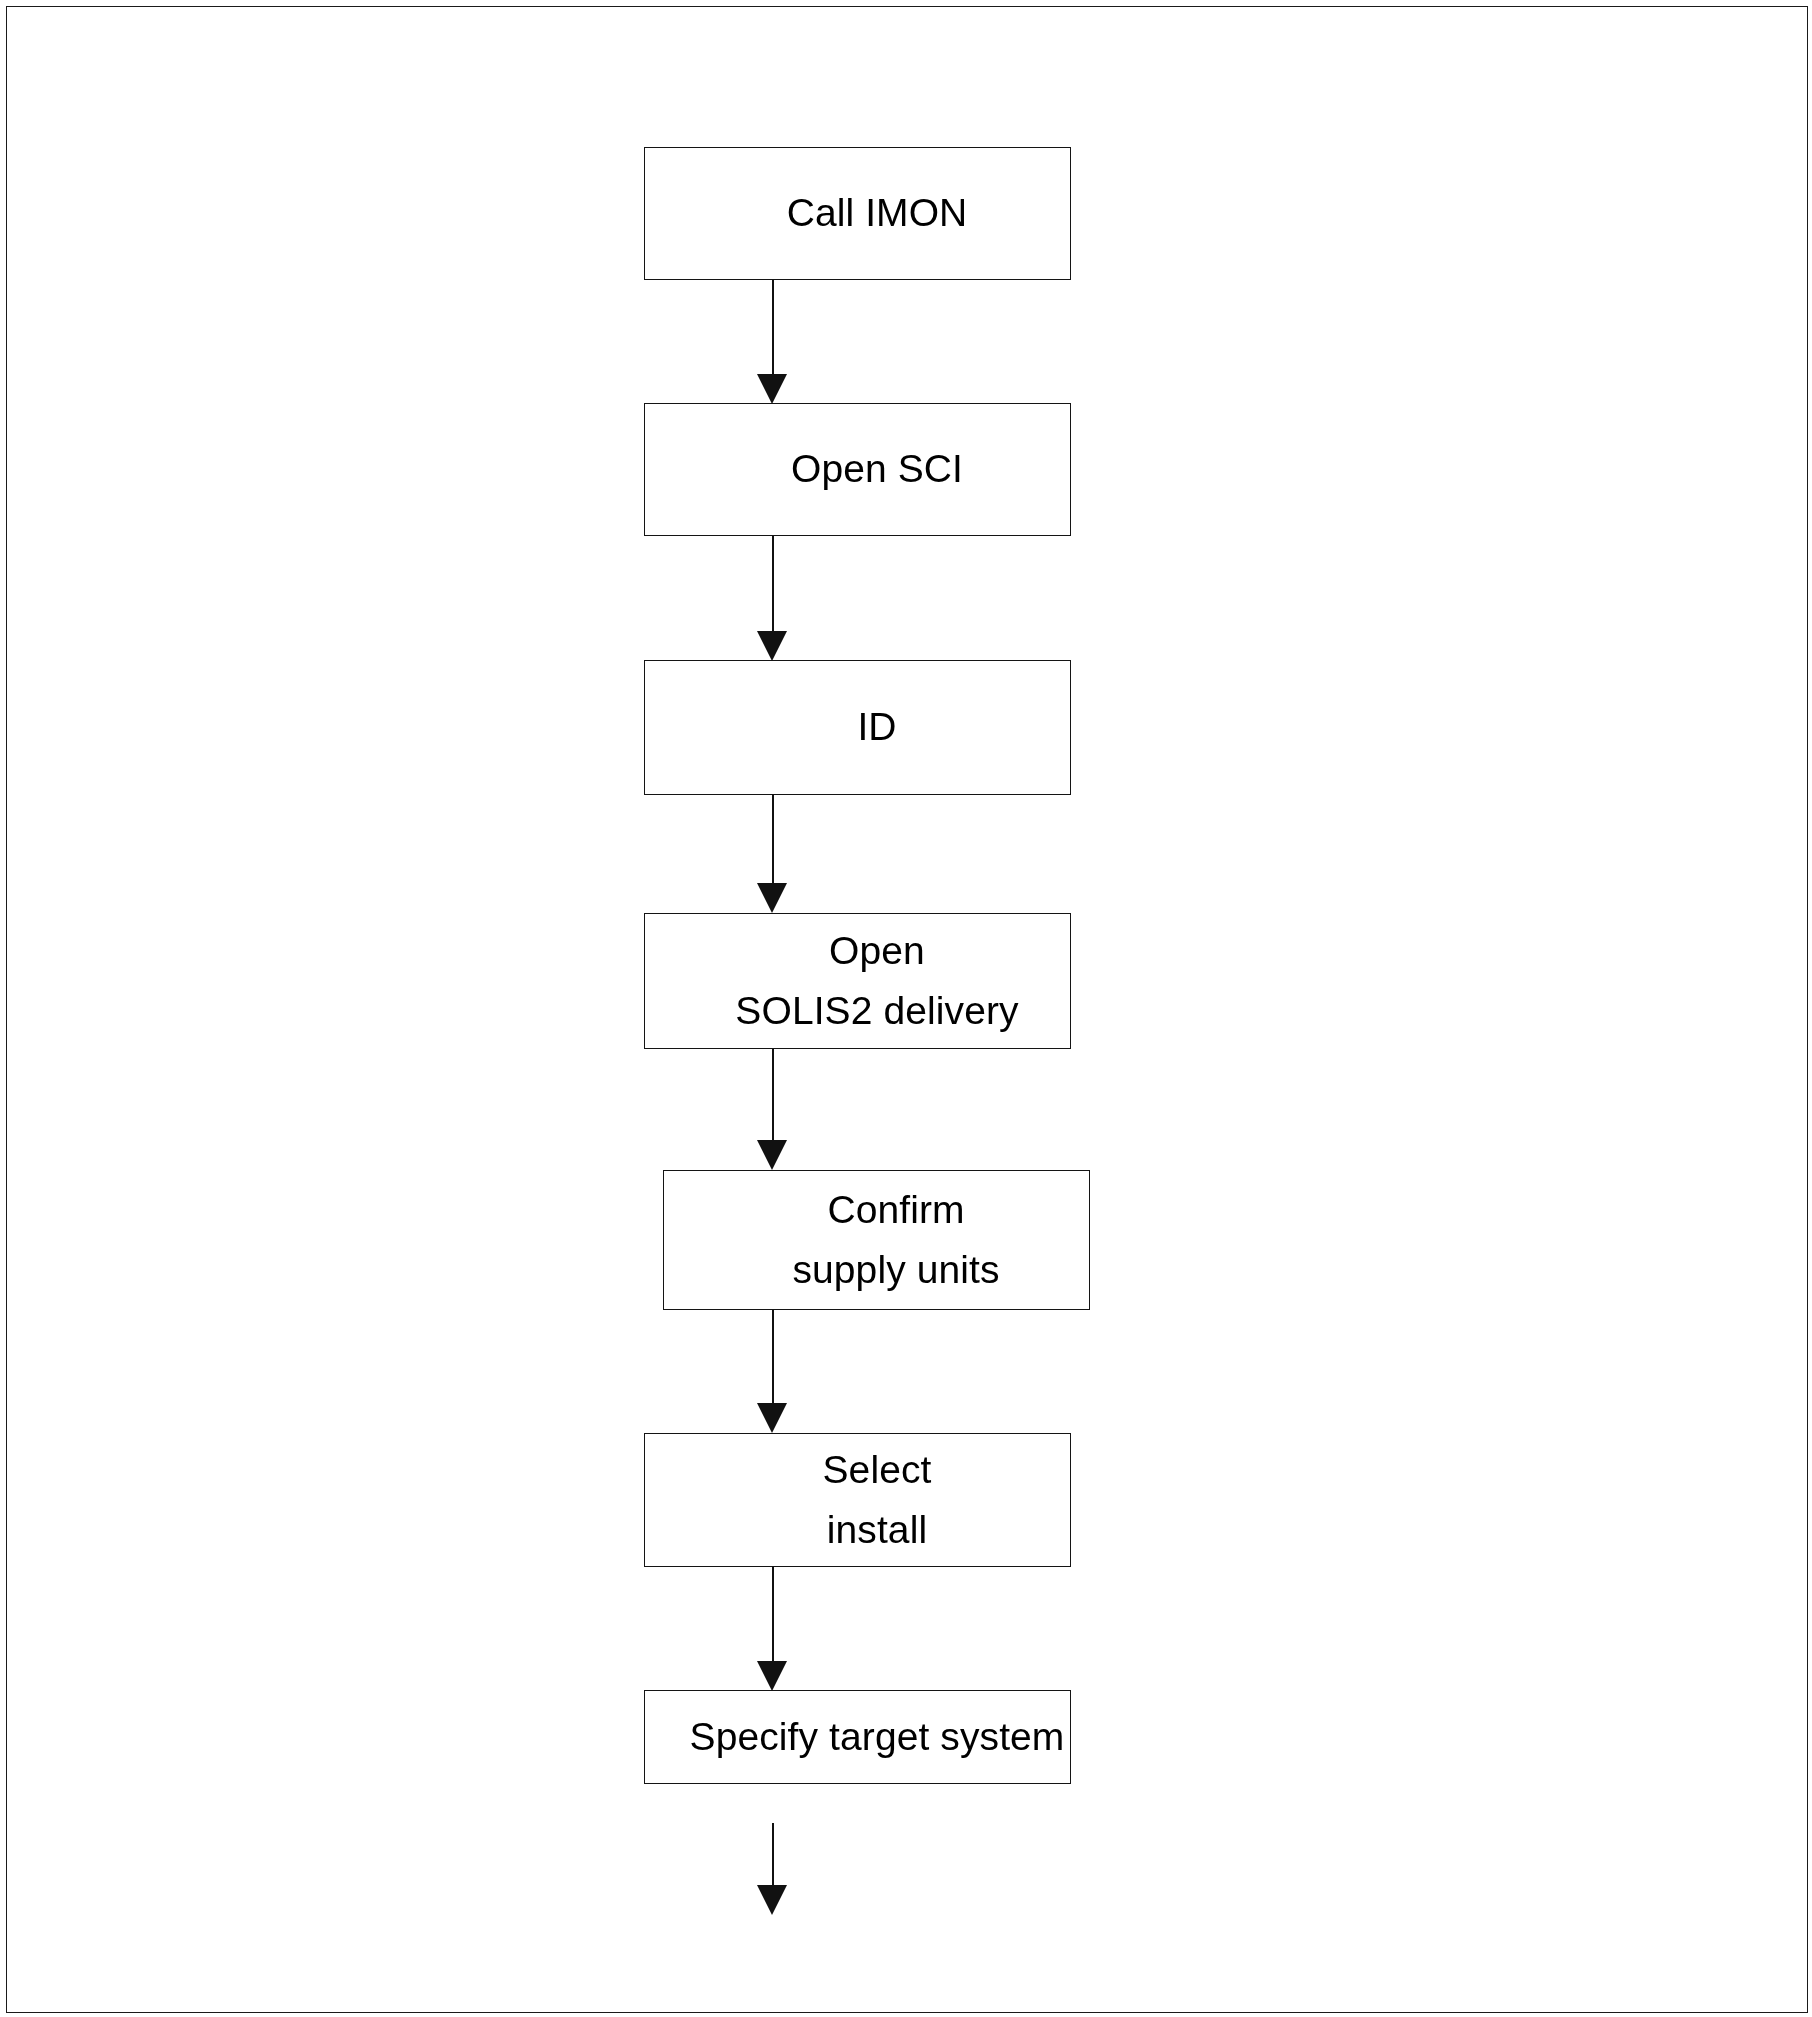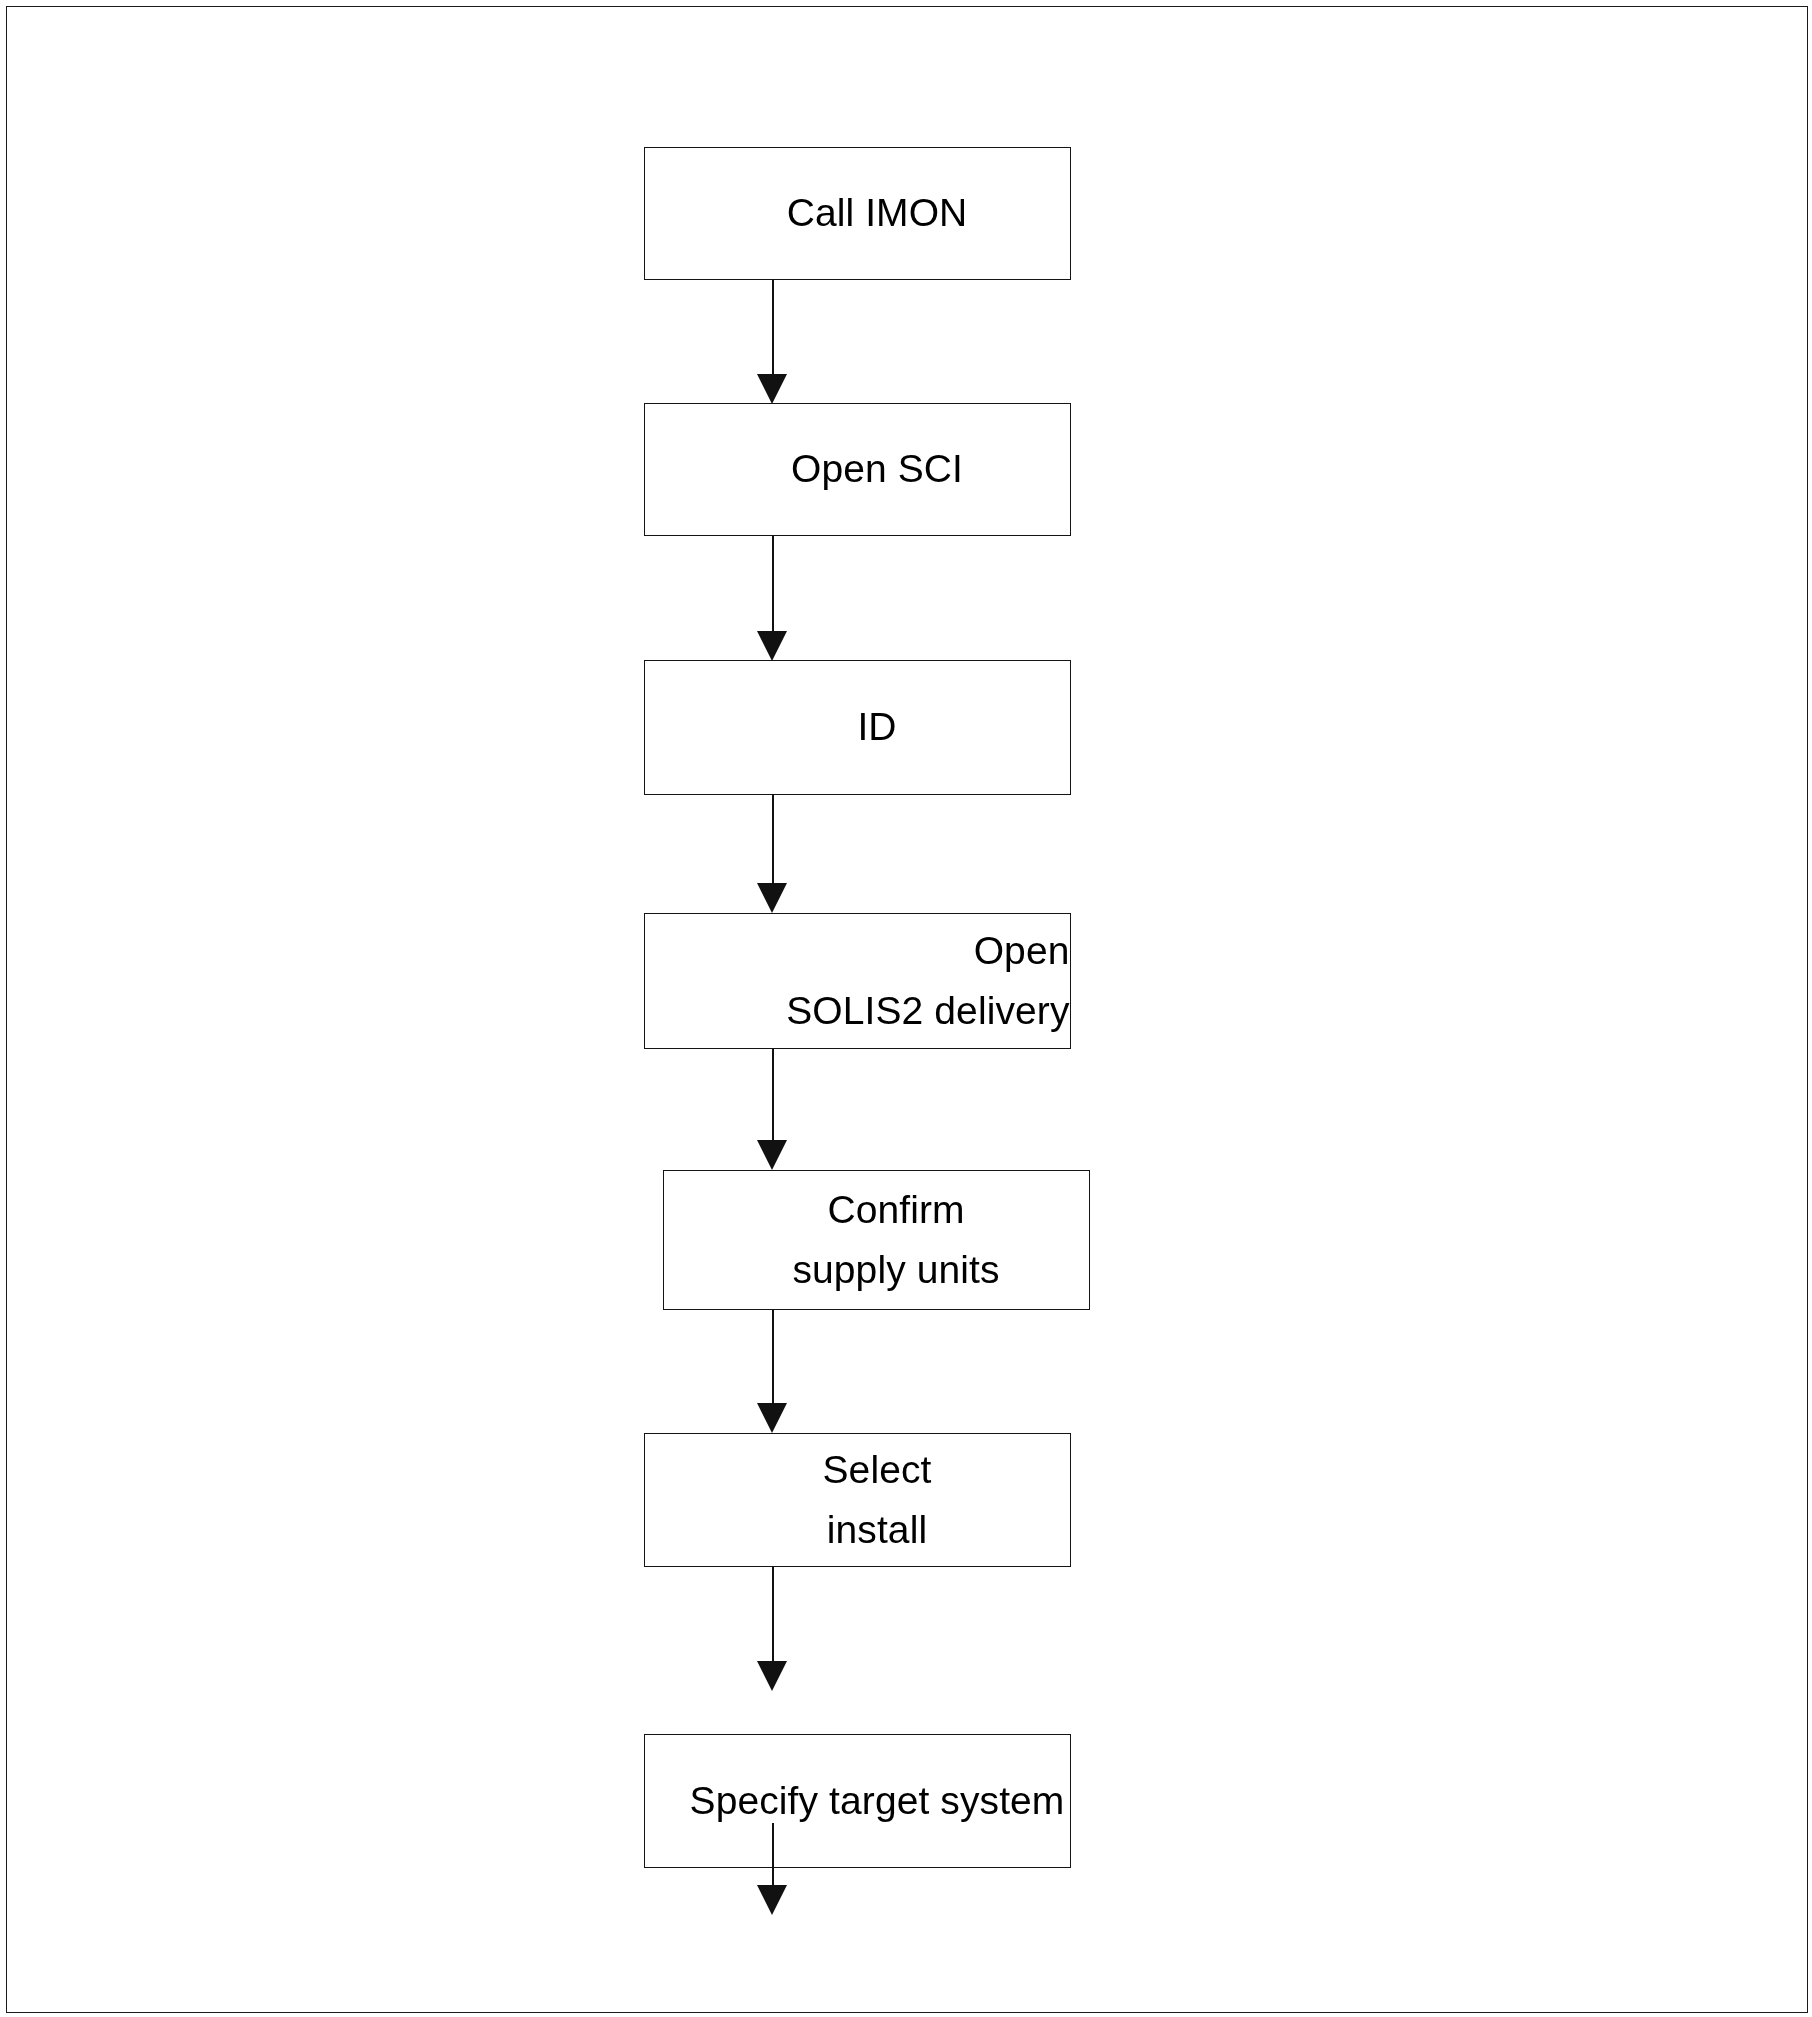--- a/index.html
+++ b/index.html
@@ -81,21 +81,21 @@
     <div class="connector" style="left:765px; top:529px; height:98px;"></div>
     <div class="arrowhead" style="left:750px; top:624px;"></div>
 
     <div class="node" style="left:637px; top:653px; width:427px; height:135px;">
       <span class="line">ID</span>
     </div>
 
     <div class="connector" style="left:765px; top:787px; height:93px;"></div>
     <div class="arrowhead" style="left:750px; top:876px;"></div>
 
-    <div class="node" style="left:637px; top:906px; width:427px; height:136px;align-items:flex-end;">
+    <div class="node" style="left:637px; top:906px; width:427px; height:136px;">
       <span class="line">Open</span>
       <span class="line">SOLIS2 delivery</span>
     </div>
 
     <div class="connector" style="left:765px; top:1042px; height:95px;"></div>
     <div class="arrowhead" style="left:750px; top:1133px;"></div>
 
     <div class="node" style="left:637px; top:1163px; width:427px; height:140px;margin-left:19px;">
       <span class="line">Confirm</span>
       <span class="line">supply units</span>
@@ -105,21 +105,21 @@
     <div class="arrowhead" style="left:750px; top:1396px;"></div>
 
     <div class="node" style="left:637px; top:1426px; width:427px; height:134px;">
       <span class="line">Select</span>
       <span class="line">install</span>
     </div>
 
     <div class="connector" style="left:765px; top:1559px; height:98px;"></div>
     <div class="arrowhead" style="left:750px; top:1654px;"></div>
 
-    <div class="node" style="left:637px; top:1683px; width:427px; height:134px;margin-top:44px;">
+    <div class="node" style="left:637px; top:1683px; width:427px; height:94px;">
       <span class="line">Specify target system</span>
     </div>
 
     <div class="connector" style="left:765px; top:1816px; height:65px;"></div>
     <div class="arrowhead" style="left:750px; top:1878px;"></div>
 
   </div>
 </div>
 
 

